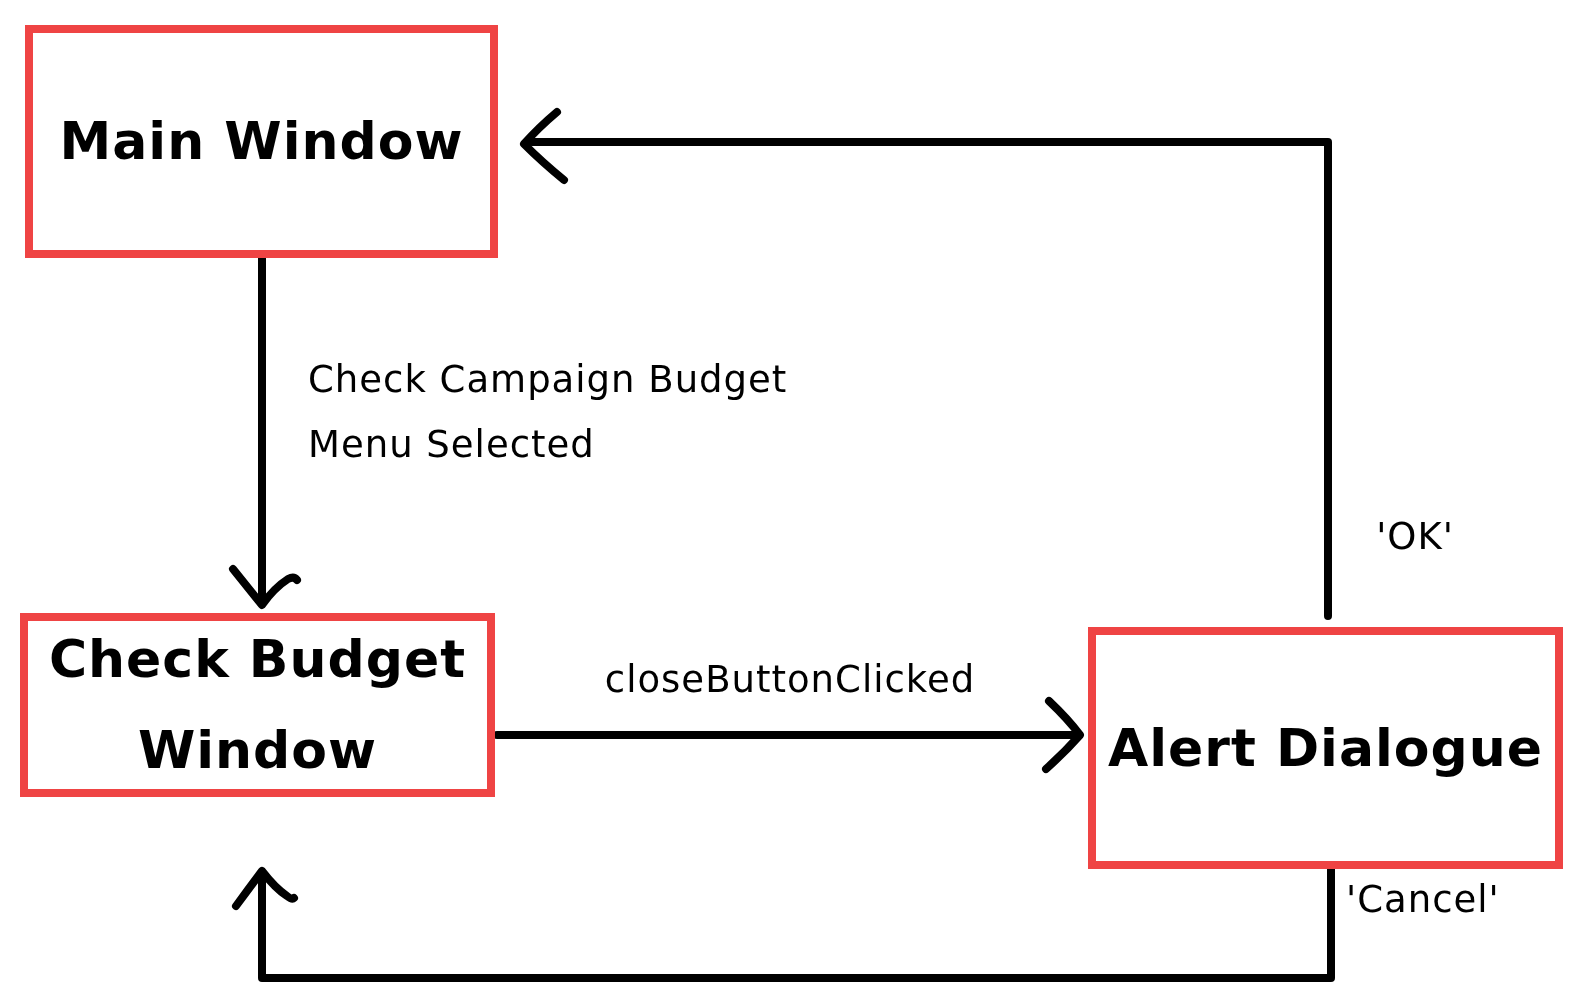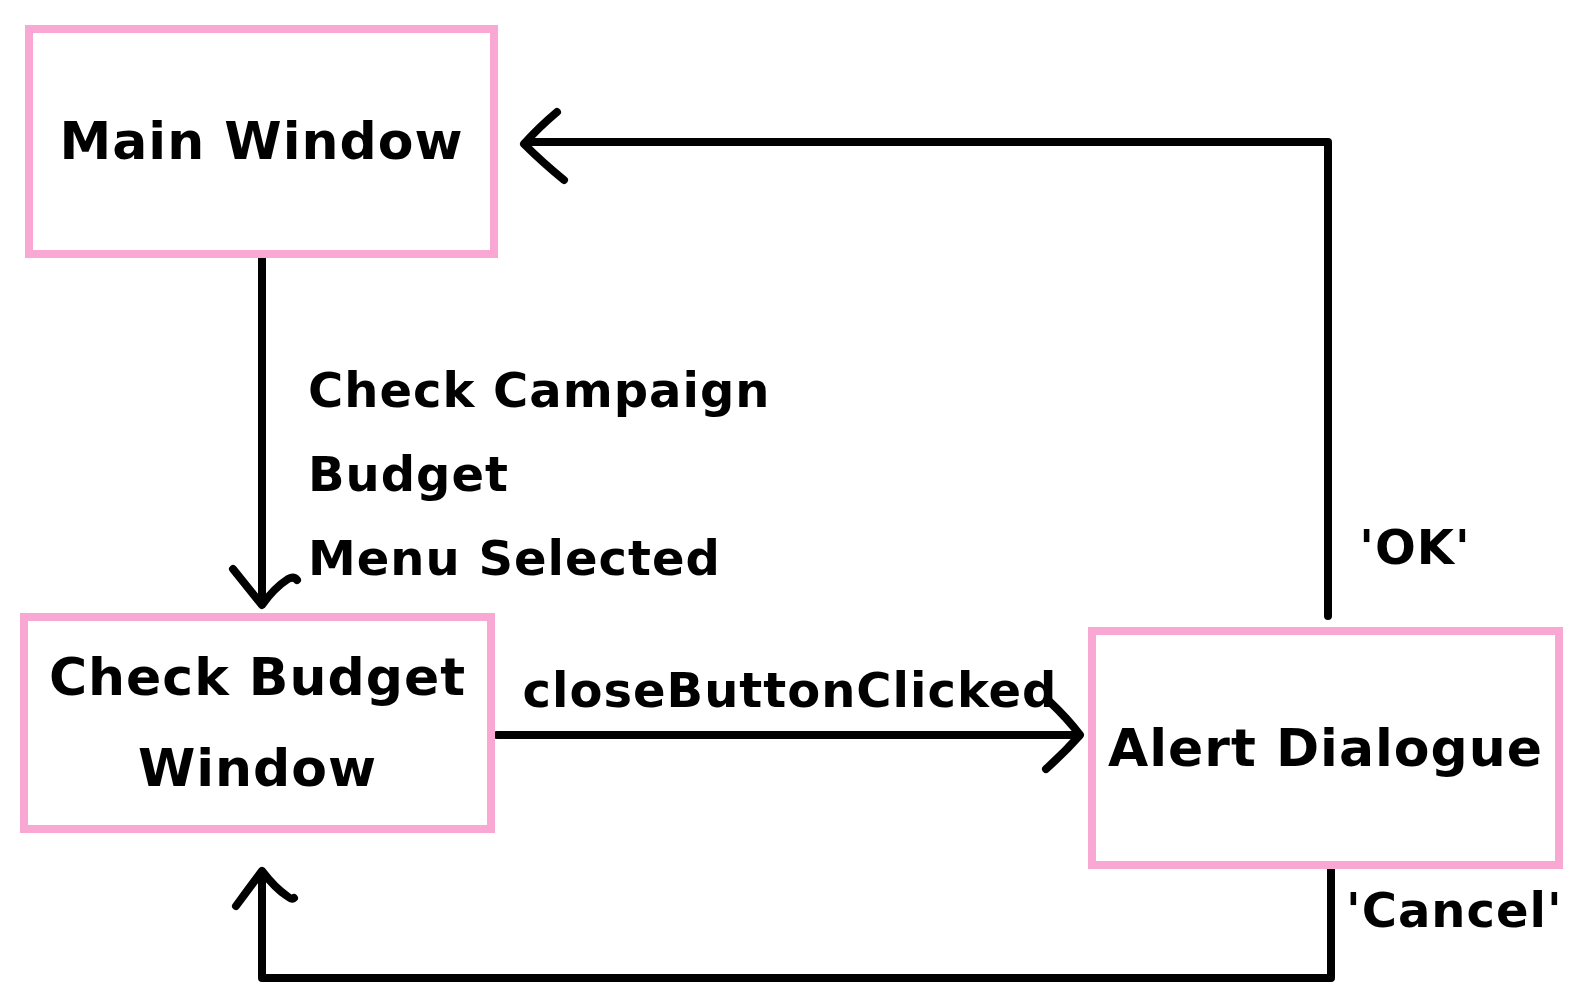--- a/index.html
+++ b/index.html
@@ -26,39 +26,39 @@
   .edges-layer path {
     fill: none;
     stroke: #000000;
     stroke-width: 8;
     stroke-linecap: round;
     stroke-linejoin: round;
   }
   .node {
     position: absolute;
     box-sizing: border-box;
-    border: 8px solid #f9a8d4;
+    border: 8px solid #ef4444;
     background: #ffffff;
     display: flex;
     align-items: center;
     justify-content: center;
     text-align: center;
     font-size: 52px;
     font-weight: bold;
     line-height: 1.75;
     white-space: pre-line;
     letter-spacing: 1px;
   }
   .node-main-window    { left: 25px;   top: 25px;  width: 473px; height: 233px; }
-  .node-check-budget   { left: 20px;   top: 613px; width: 475px; height: 220px; }
+  .node-check-budget   { left: 20px;   top: 613px; width: 475px; height: 184px; }
   .node-alert-dialogue { left: 1088px; top: 615px; width: 475px; height: 242px; margin-top: 12px; }
   .edge-label {
     position: absolute;
-    font-size: 48px;
-    font-weight: bold;
+    font-size: 37px;
+    font-weight: normal;
     line-height: 1.75;
     white-space: pre-line;
     letter-spacing: 1px;
   }
   .label-menu-selected { left: 308px;  top: 348px; width: 620px; text-align: left; }
   .label-close-button  { left: 495px;  top: 648px; width: 590px; text-align: center; }
   .label-ok            { left: 1340px; top: 505px; width: 150px; text-align: center; }
   .label-cancel        { left: 1346px; top: 868px; width: 250px; text-align: left; }
 </style>
 </head>

